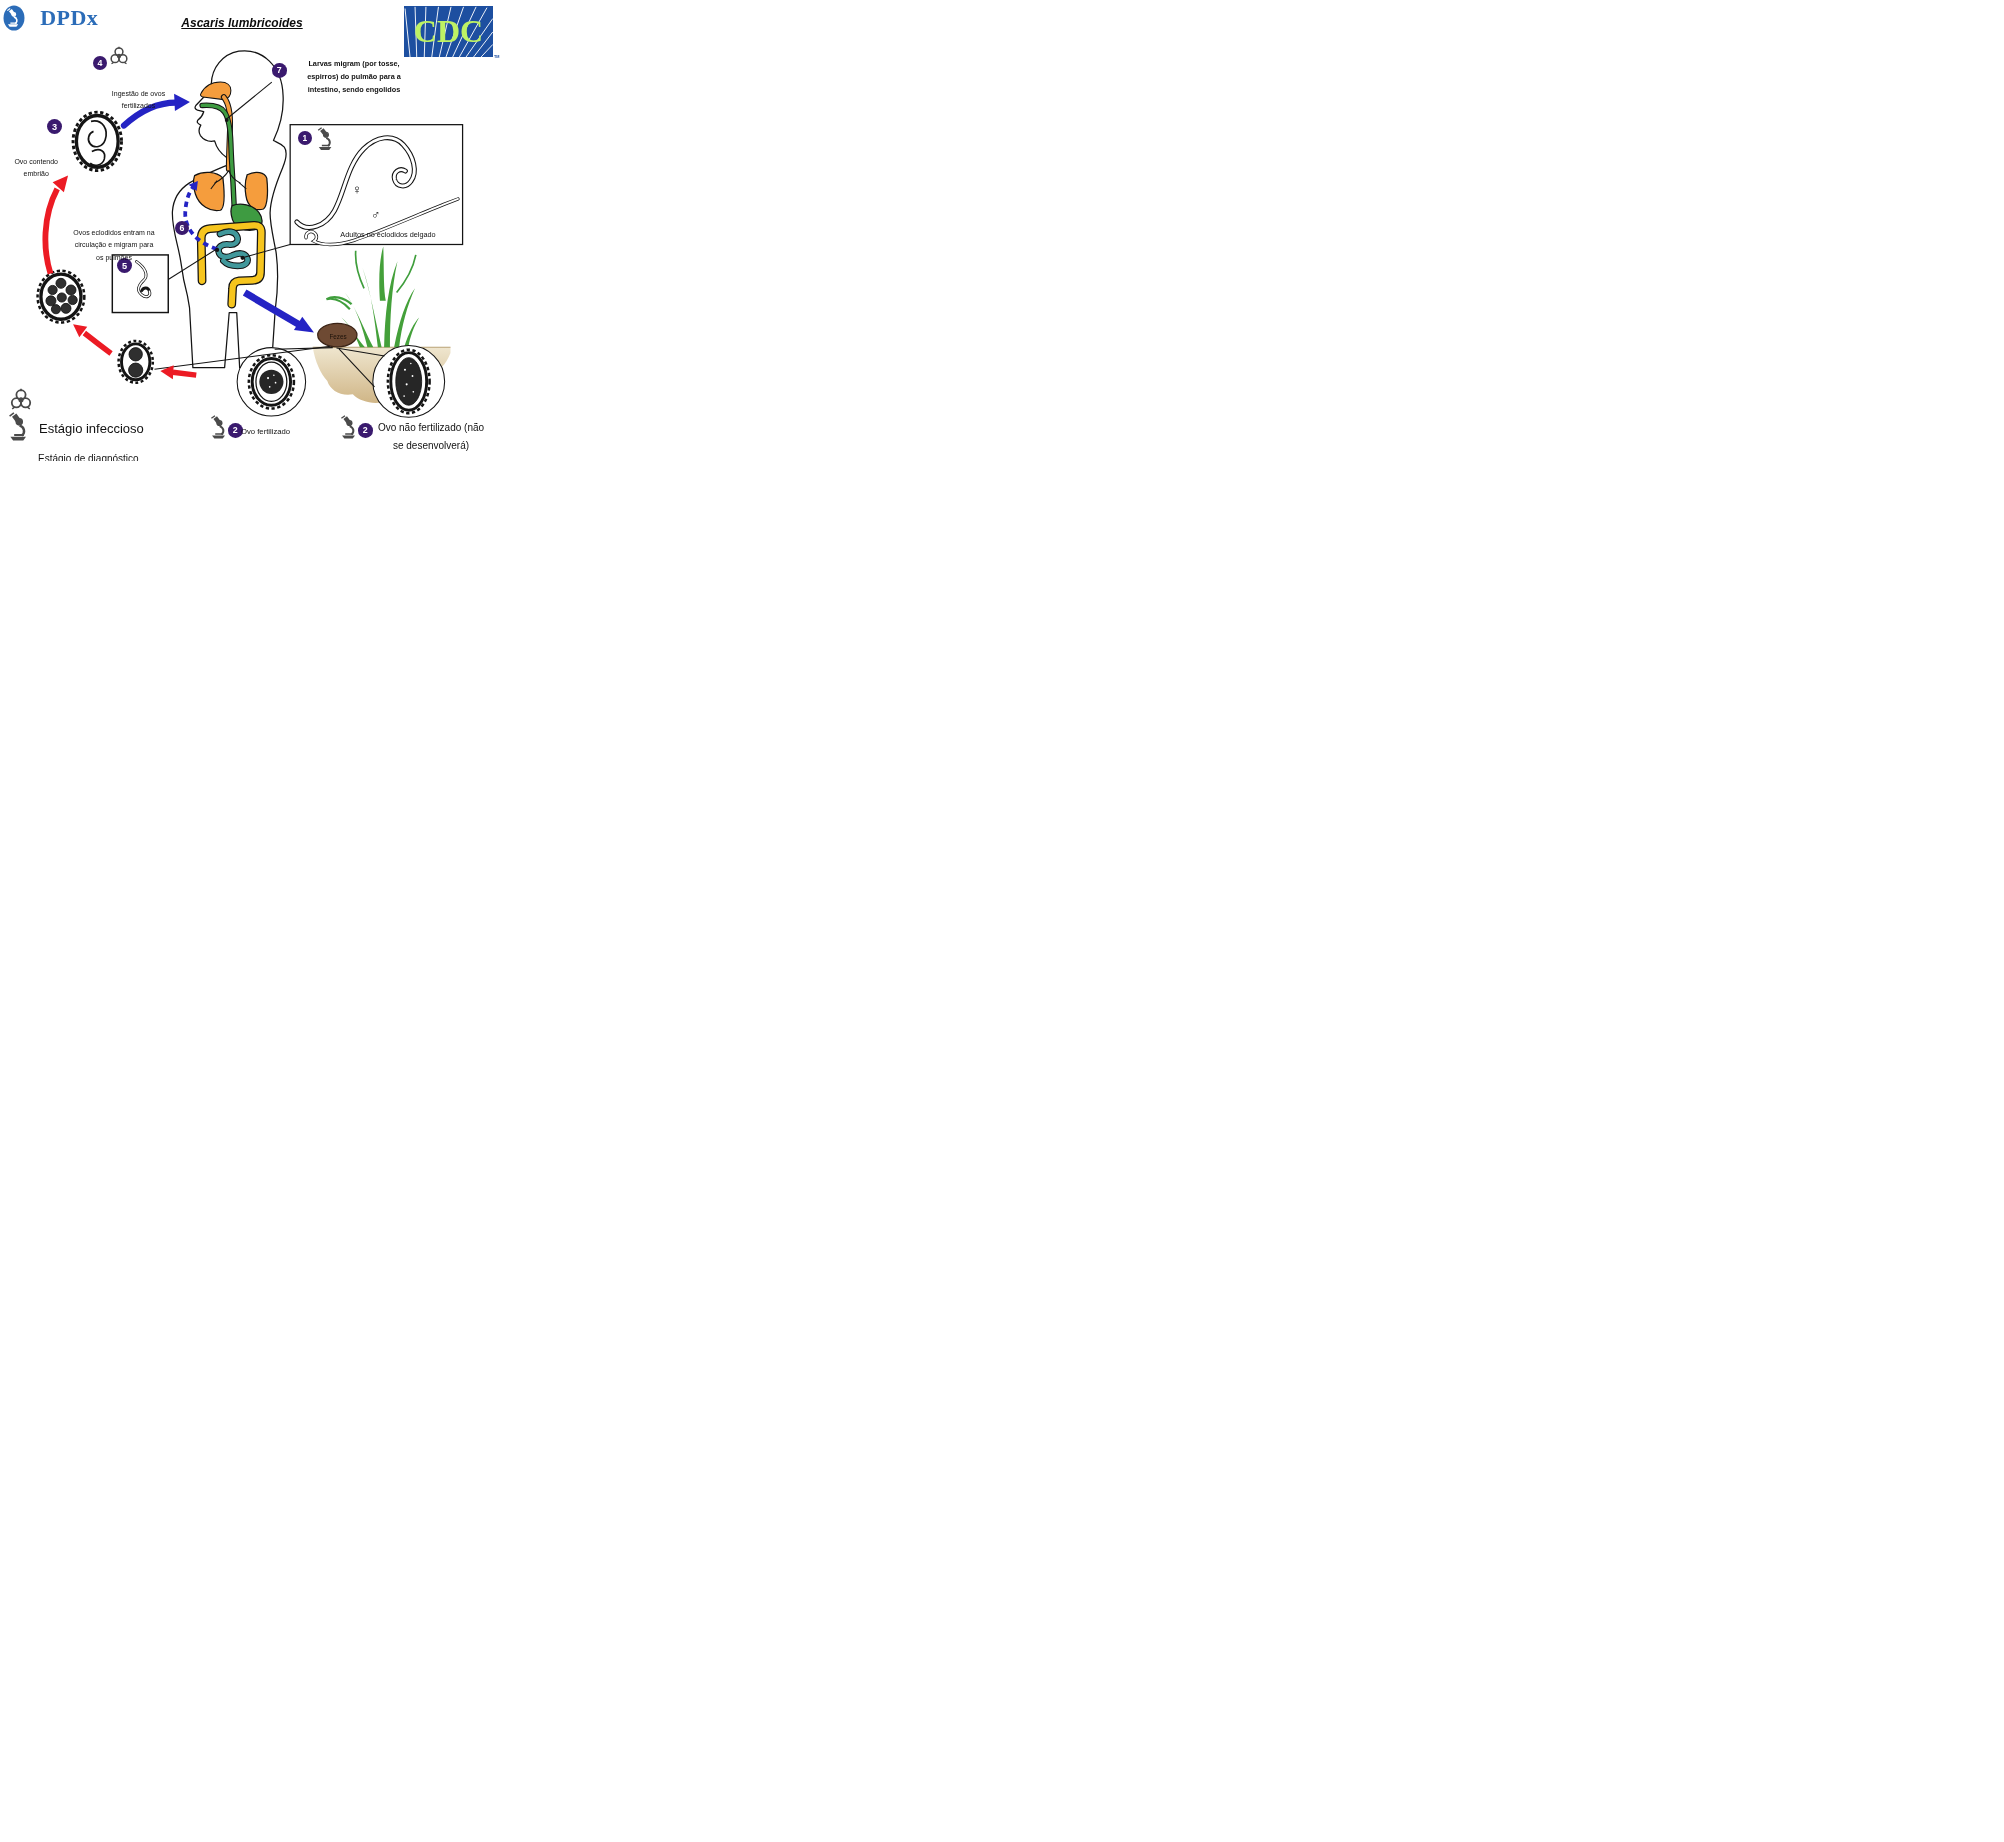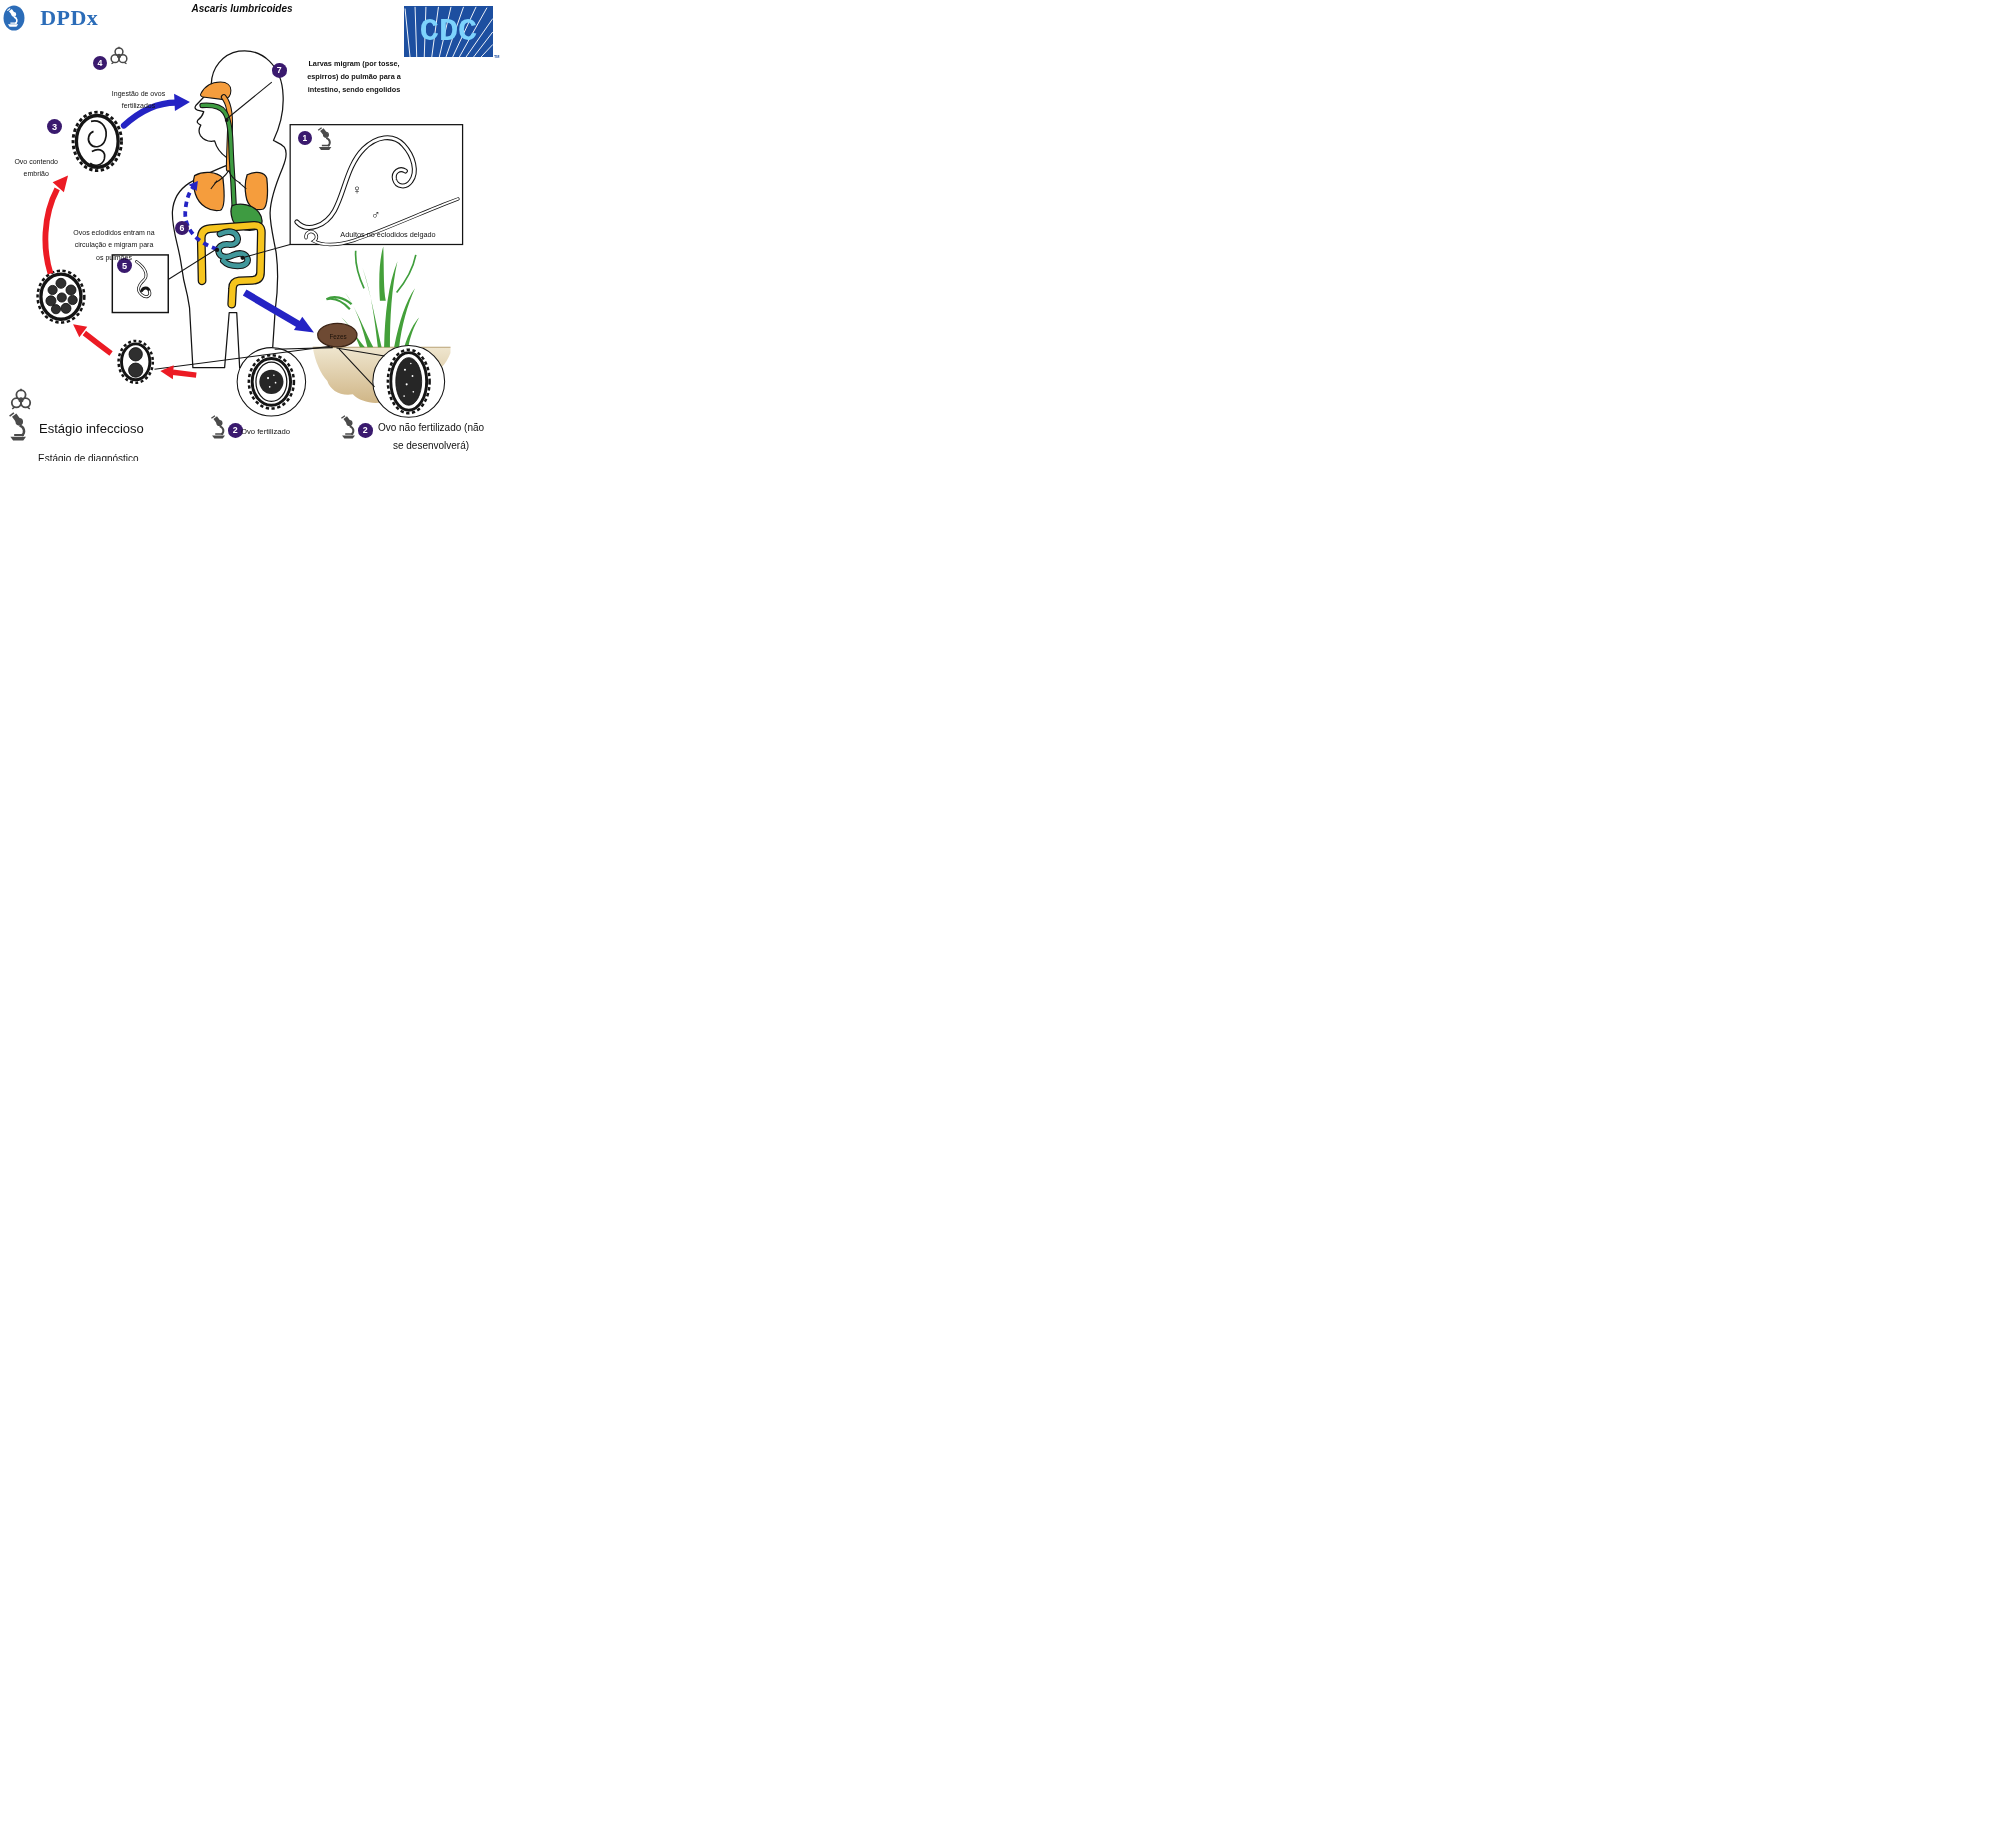--- a/index.html
+++ b/index.html
@@ -10,21 +10,21 @@
   .lbl.left{text-align:left;}
   .badge{position:absolute;border-radius:50%;background:var(--badge_purple,#3a1a6e);
          color:#fff;font-weight:bold;display:flex;align-items:center;justify-content:center;}
   .icon{position:absolute;color:var(--icon_gray,#4a4a4a);}
   .title{position:absolute;font-weight:bold;font-style:italic;color:#0c0c0c;text-align:center;}
   .dpdx{position:absolute;display:flex;align-items:center;gap:15px;}
   .dpdx-text{font-family:"Liberation Serif",serif;font-weight:bold;color:var(--dpdx_blue,#2b6cb8);
              font-size:22px;letter-spacing:0.4px;}
   .cdc{position:absolute;background:var(--cdc_blue,#1d4fa0);}
   .cdc-text{position:absolute;inset:0;display:flex;align-items:center;justify-content:center;
-            font-family:Liberation Mono, monospace;font-weight:bold;color:#7dd3fc;font-size:32px;}
+            font-family:Liberation Serif, serif;font-weight:bold;color:#bef264;font-size:32px;}
   .cdc-tm{position:absolute;font-size:3.8px;color:var(--cdc_blue,#1d4fa0);font-weight:bold;}
   .sym{position:absolute;color:#0c0c0c;}
 </style>
 </head>
 <body>
 
 <div id="stage">
 
   <svg id="art" width="501" height="461" viewBox="0 0 1200 1103">
     <defs>
@@ -209,21 +209,21 @@
   <div class="dpdx" style="left:3.3px;top:5px;">
     <svg width="22" height="26" viewBox="0 0 52 62">
       <ellipse cx="26" cy="31" rx="25" ry="30" style="fill:var(--dpdx_blue)"></ellipse>
       <g color="#fff">
           <use href="#icon-micro" x="8" y="7" width="34" height="46"></use>
         </g>
     </svg>
     <span class="dpdx-text">DPDx</span>
   </div>
 
-  <div class="title" style="left:125px;top:3px;width:234px;font-size:10px;">Ascaris lumbricoides</div>
+  <div class="title" style="left:125px;top:16px;width:234px;font-size:12px;text-decoration:underline;">Ascaris lumbricoides</div>
 
   <div class="cdc" style="left:404px;top:5.8px;width:89px;height:51px;">
     <svg width="89" height="51" viewBox="0 0 212 122">
       <g stroke="#fff" stroke-width="2.2">
         <line x1="14" y1="122" x2="2" y2="6"></line>
           <line x1="30" y1="122" x2="26" y2="2"></line>
         <line x1="48" y1="122" x2="52" y2="2"></line>
           <line x1="66" y1="122" x2="82" y2="2"></line>
         <line x1="84" y1="122" x2="112" y2="2"></line>
           <line x1="100" y1="122" x2="142" y2="2"></line>

